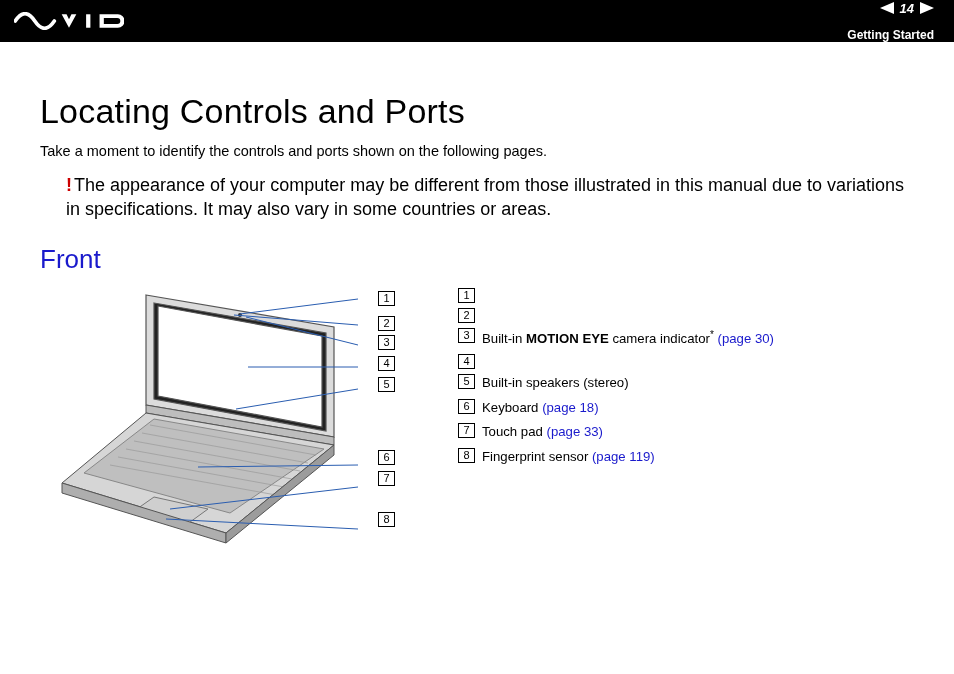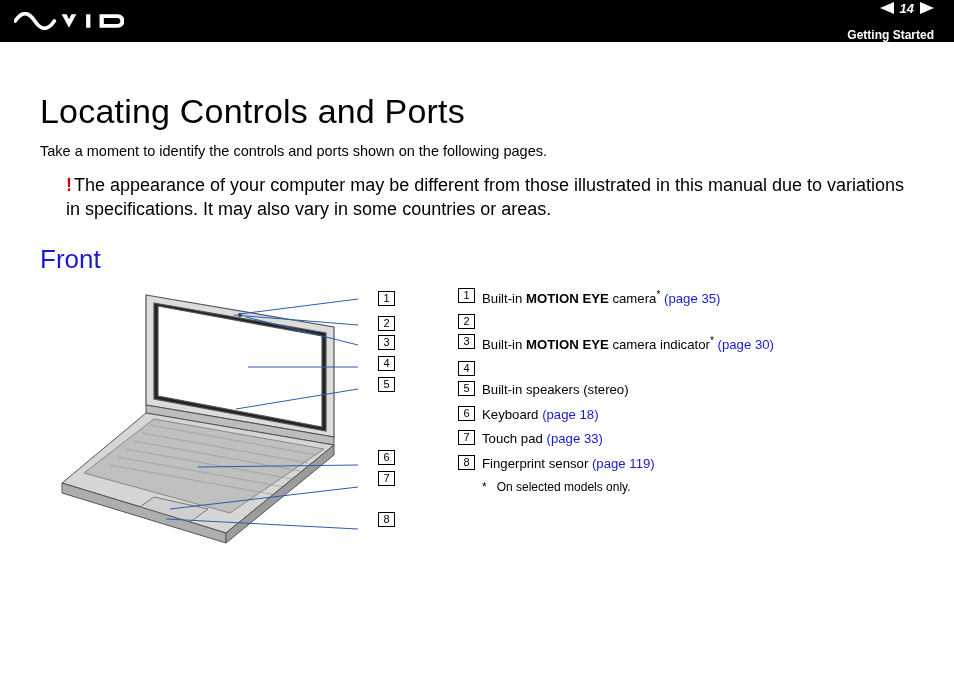--- a/index.html
+++ b/index.html
@@ -157,24 +157,20 @@
         <span class="num-box" style="margin-top:6px">5</span>
         <span class="num-box" style="margin-top:58px">6</span>
         <span class="num-box" style="margin-top:6px">7</span>
         <span class="num-box" style="margin-top:26px">8</span>
       </div>
     </div>
 
     <div class="legend">
       <div class="row">
         <span class="num-box">1</span>
-        <span>
-          <span>Built-in </span><b>MOTION EYE</b><span> camera</span><sup>*</sup>
-          <a class="link">(page 35)</a>
-        </span>
       </div>
       <div class="row">
         <span class="num-box">2</span>
       </div>
       <div class="row">
         <span class="num-box">3</span>
         <span>
           <span>Built-in </span><b>MOTION EYE</b><span> camera indicator</span><sup>*</sup>
           <a class="link">(page 30)</a>
         </span>
@@ -191,18 +187,15 @@
         <span><span>Keyboard </span><a class="link">(page 18)</a></span>
       </div>
       <div class="row">
         <span class="num-box">7</span>
         <span><span>Touch pad </span><a class="link">(page 33)</a></span>
       </div>
       <div class="row">
         <span class="num-box">8</span>
         <span><span>Fingerprint sensor </span><a class="link">(page 119)</a></span>
       </div>
-      <div class="footnote">
-        <span class="star">*</span><span>On selected models only.</span>
-      </div>
     </div>
   </div>
 </div>
 
 </body></html>

